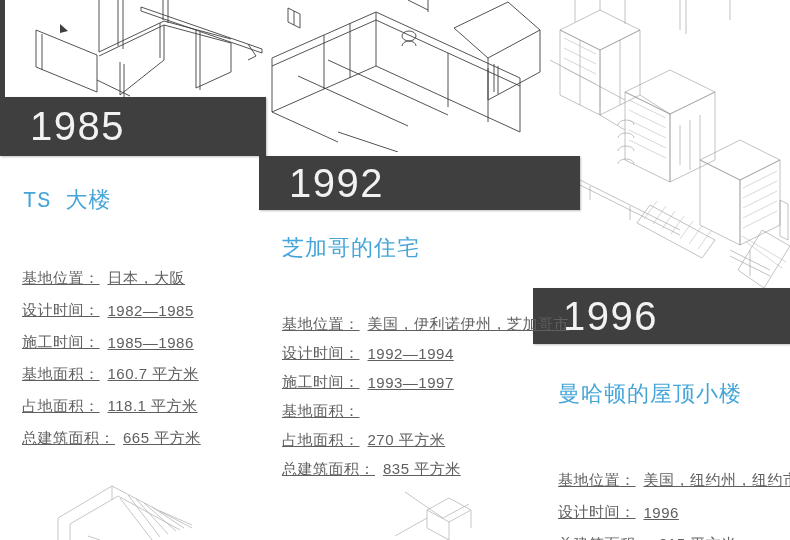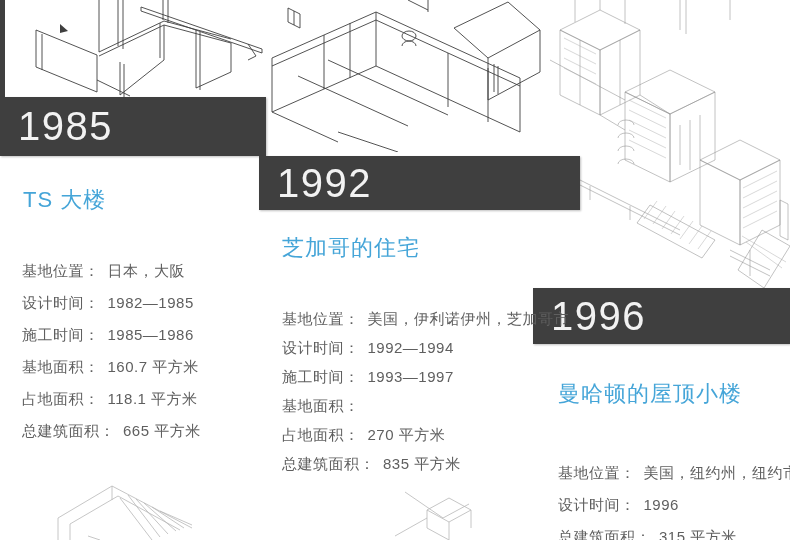--- a/index.html
+++ b/index.html
@@ -6,30 +6,30 @@
   #page{
     position:relative;width:790px;height:540px;background:#ffffff;
     overflow:hidden;font-family:"Liberation Sans",sans-serif;
   }
   .drawing{position:absolute;z-index:1;}
   .banner{
     position:absolute;z-index:3;background:#3f3f3f;color:#f2f2f2;
     box-shadow:1px 1px 2px rgba(0,0,0,.25);
   }
   .banner .yr{
-    display:block;padding-left:18px;font-size:40px;font-weight:300;
+    display:block;padding-left:30px;font-size:40px;font-weight:300;
     letter-spacing:1.5px;font-family:"Liberation Sans",sans-serif;
   }
   .edge-strip{position:absolute;left:0;top:0;width:5px;height:99px;background:#3f3f3f;z-index:2;}
   .proj-title{
     position:absolute;z-index:3;color:#45a5d8;font-size:22px;
-    letter-spacing:1px;white-space:nowrap;
+    letter-spacing:1px;white-space:nowrap;font-family:Liberation Mono, monospace;
   }
   .col-details{position:absolute;z-index:3;color:#5f5f5f;font-size:15px;}
-  .detail-row{display:flex;white-space:nowrap;letter-spacing:0.5px;}
+  .detail-row{display:flex;align-items:center;white-space:nowrap;letter-spacing:0.5px;text-decoration:underline;}
   .detail-row .dc{margin-right:8px;}
   .rh32 .detail-row{height:32px;}
   .rh29 .detail-row{height:29px;}
 </style>
 </head>
 <body>
 
 <div id="page">
 
   <div class="edge-strip"></div>

